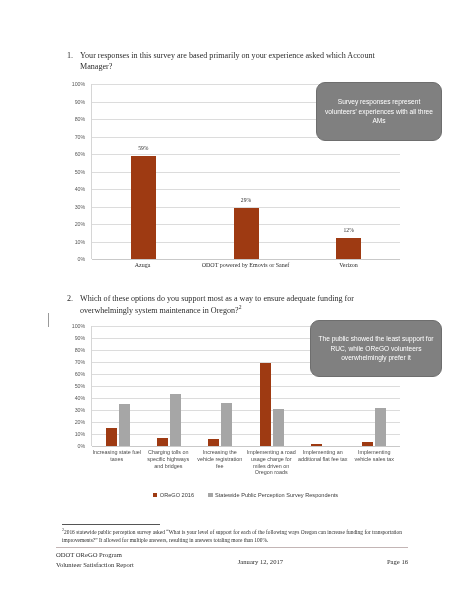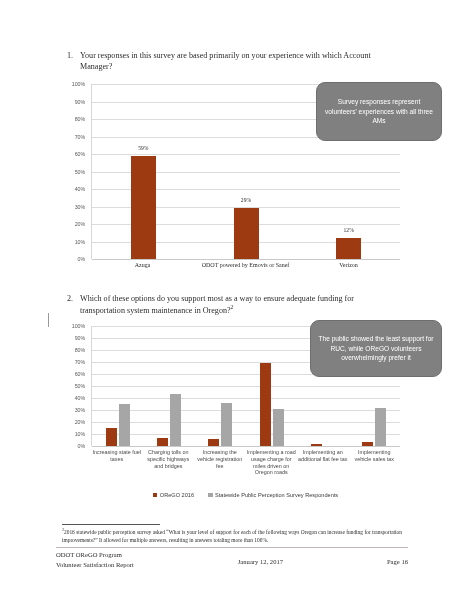--- a/index.html
+++ b/index.html
@@ -233,21 +233,21 @@
     border-left: 0.9px solid #9a9a9a;
   }
 </style>
 </head>
 <body>
 
 <div class="page">
 
   <div class="question q1">
     <div class="q-num">1.</div>
-    <div class="q-text">Your responses in this survey are based primarily on your experience with which Account Manager?</div>
+    <div class="q-text">Your responses in this survey are based primarily on your experience asked which Account Manager?</div>
   </div>
 
   <div class="chart chart1">
     <div class="y-axis" style="height: 175px;">
         <div class="y-tick" style="top: 175px;">0%</div>
         <div class="y-tick" style="top: 157.5px;">10%</div>
         <div class="y-tick" style="top: 140px;">20%</div>
         <div class="y-tick" style="top: 122.5px;">30%</div>
         <div class="y-tick" style="top: 105px;">40%</div>
         <div class="y-tick" style="top: 87.5px;">50%</div>
@@ -291,21 +291,21 @@
         <div class="x-label">Azuga</div>
         <div class="x-label">ODOT powered by Emovis or Sanef</div>
         <div class="x-label">Verizon</div>
       </div>
   </div>
 
   <div class="callout callout1">Survey responses represent volunteers' experiences with all three AMs</div>
 
   <div class="question q2">
     <div class="q-num">2.</div>
-    <div class="q-text"><span>Which of these options do you support most as a way to ensure adequate funding for transportation system maintenance in Oregon?</span><sup class="fn">2</sup></div>
+    <div class="q-text"><span>Which of these options do you support most as a way to ensure adequate funding for overwhelmingly system maintenance in Oregon?</span><sup class="fn">2</sup></div>
   </div>
 
   <div class="margin-mark"></div>
 
   <div class="chart chart2">
     <div class="y-axis" style="height: 120px;">
         <div class="y-tick" style="top: 120px;">0%</div>
         <div class="y-tick" style="top: 108px;">10%</div>
         <div class="y-tick" style="top: 96px;">20%</div>
         <div class="y-tick" style="top: 84px;">30%</div>

